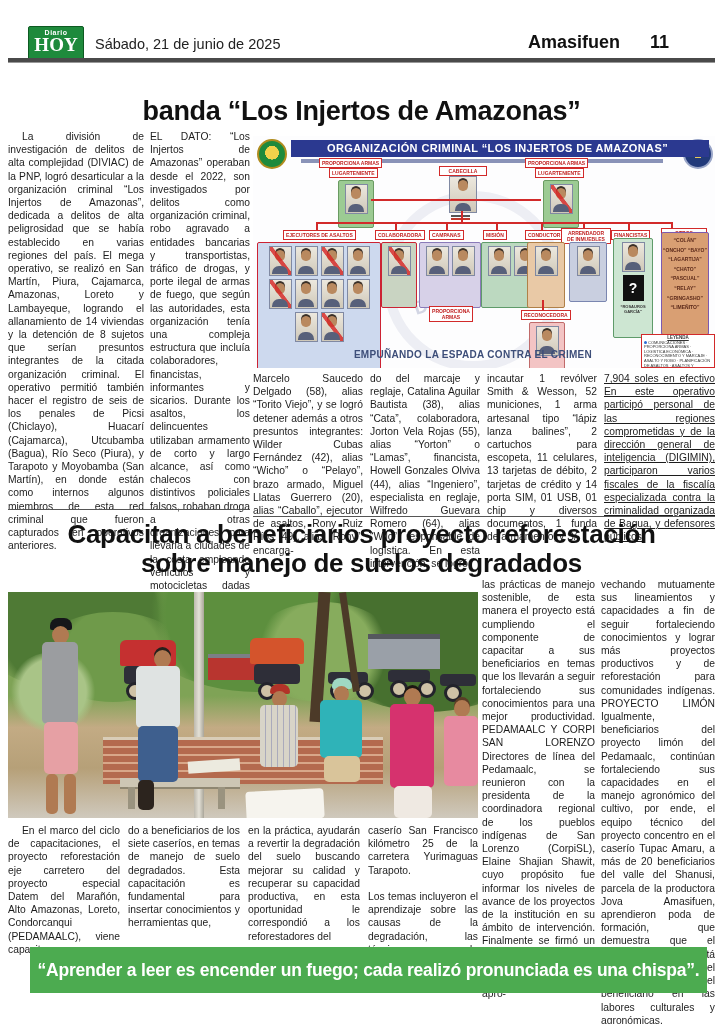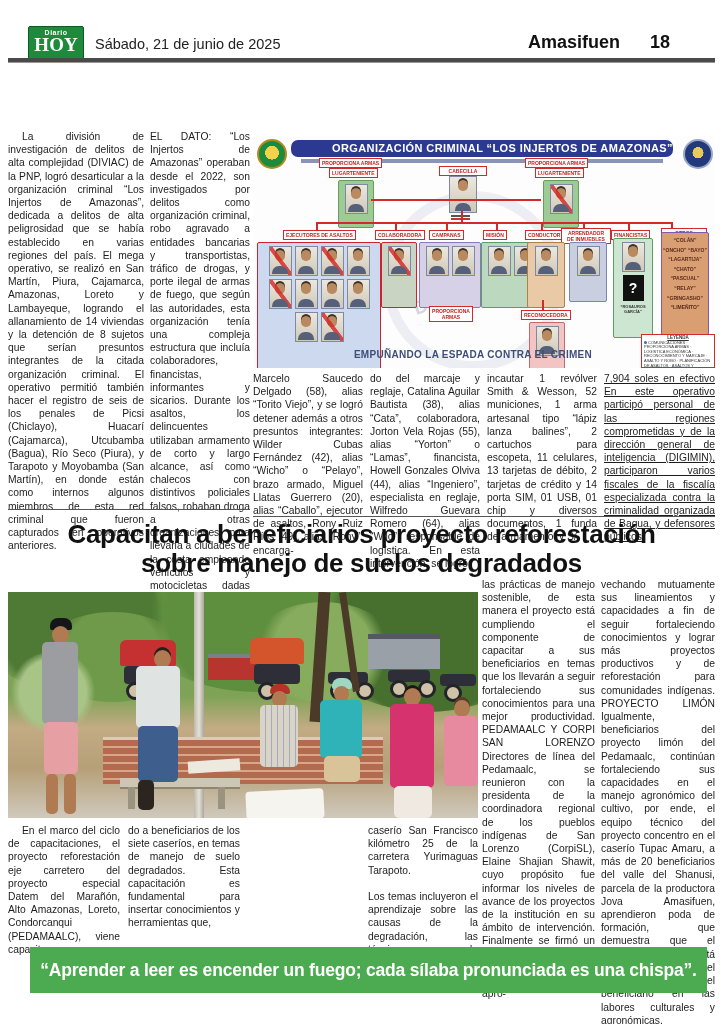--- a/index.html
+++ b/index.html
@@ -20,21 +20,21 @@
   
   .body{position:absolute;font-size:10.3px;line-height:13.2px;text-align:justify;color:#1c1c1c;white-space:pre-line;}
   .indent{text-indent:14px;}
   .colrule{position:absolute;height:1px;background:#555;}
   
   .chart{position:absolute;left:253px;top:136px;width:462px;height:232px;background:#fdfdfe;overflow:hidden;}
   .wm-circle{position:absolute;left:130px;top:55px;width:160px;height:160px;border:10px solid #edeef4;border-radius:50%;}
   .wm-text{position:absolute;left:110px;top:140px;width:240px;text-align:center;font-size:19px;font-weight:bold;
            color:#d3d6e4;transform:rotate(-18deg);letter-spacing:2px;}
   .ctitle{position:absolute;left:38px;top:4px;width:382px;height:17px;background:#2b3990;color:#fff;
-          font-size:11px;font-weight:bold;text-align:right;line-height:17px;letter-spacing:.4px;border-radius:7px;}
+          font-size:11px;font-weight:bold;text-align:left;line-height:17px;letter-spacing:.4px;border-radius:0;padding-left:36px;}
   .ctitle2{position:absolute;left:48px;top:23px;width:362px;height:4px;background:#8a93b8;}
   .badge{position:absolute;width:26px;height:26px;border-radius:50%;}
   .badge.pnp{left:4px;top:3px;background:radial-gradient(circle at 50% 45%,#f2d24b 0 35%,#1e8a3c 36% 100%);border:2px solid #b08c1e;}
   .badge.diviac{left:430px;top:3px;background:radial-gradient(circle at 50% 45%,#e8c95a 0 28%,#223a7a 29% 100%);border:2px solid #9aa6c8;}
   .rlabel{position:absolute;background:#fff;border:1px solid #d22a2a;color:#c01f1f;font-weight:bold;
           font-size:5px;line-height:6px;text-align:center;padding:1px 2px;white-space:nowrap;}
   .rlabel.wrap{white-space:normal;width:44px;}
   .hline,.vline{position:absolute;background:#d22a2a;}
   .panel{position:absolute;border:1px solid #c23;border-radius:2px;display:flex;flex-wrap:wrap;
          justify-content:center;align-content:flex-start;gap:3px;padding:3px 2px;}
@@ -80,23 +80,24 @@
 <body>
 
 <div class="page">
 
   <div class="logo">
     <span class="small">Diario</span>
     <span class="big">HOY</span>
   </div>
   <div class="date">Sábado, 21 de junio de  2025</div>
   <div class="section">Amasifuen</div>
-  <div class="pagenum">18</div>
+  <div class="pagenum">11</div>
   <div class="mastrule"></div>
 
+  <div class="headline" style="top:97px;">banda “Los Injertos de Amazonas”</div>
 
   <div class="body indent" style="left:8px;top:130px;width:136px;height:382px;">La división de investigación de delitos de alta complejidad (DIVIAC) de la PNP, logró desarticular a la organización criminal “Los Injertos de Amazonas”, dedicada a delitos de alta peligrosidad que se había establecido en varias regiones del país. El mega operativo, se realizó en San Martín, Piura, Cajamarca, Amazonas, Loreto y Lambayeque, logrando el allanamiento de 14 viviendas y la detención de 8 sujetos que serían presuntos integrantes de la citada organización criminal. El operativo permitió también hacer el registro de seis de los penales de Picsi (Chiclayo), Huacarí (Cajamarca), Utcubamba (Bagua), Río Seco (Piura), y Tarapoto y Moyobamba (San Martín), en donde están como internos algunos miembros de esta red criminal que fueron capturados en operativos anteriores.</div>
   <div class="body" style="left:150px;top:130px;width:100px;height:382px;">EL DATO: “Los Injertos de Amazonas” operaban desde el 2022, son investigados por delitos como organización criminal, robo agravado a entidades bancarias y transportistas, tráfico de drogas, y porte ilegal de armas de fuego, que según las autoridades, esta organización tenía una compleja estructura que incluía colaboradores, financistas, informantes y sicarios. Durante los asaltos, los delincuentes utilizaban armamento de corto y largo alcance, así como chalecos con distintivos policiales falsos, robaban droga a otras organizaciones para llevarla a ciudades de la costa empleando vehículos y motocicletas dadas por su parte encargada de logística. En Motupe (Lambayeque) se capturó al cabecilla de la organización,</div>
 
   <div class="chart">
     <div class="wm-circle"></div>
     <div class="wm-text">DIVIAC - PNP</div>
 
     <div class="badge pnp"></div>
     <div class="badge diviac"></div>
@@ -279,21 +280,22 @@
 
     <div class="phead" style="left:446px;top:108px;width:16px;height:17px;box-shadow:0 -3px 0 0 #5a3d26;"></div>
     <div class="ptorso" style="left:436px;top:124px;width:34px;height:70px;background:#e78aa0;"></div>
   </div>
 
   <div class="body" style="left:482px;top:578px;width:113px;height:366px;">las prácticas de manejo sostenible, de esta manera el proyecto está cumpliendo el componente de capacitar a sus beneficiarios en temas que los llevarán a seguir fortaleciendo sus conocimientos para una mejor productividad. PEDAMAALC Y CORPI SAN LORENZO Directores de línea del Pedamaalc, se reunieron con la presidenta de la coordinadora regional de los pueblos indígenas de San Lorenzo (CorpiSL), Elaine Shajian Shawit, cuyo propósito fue informar los niveles de avance de los proyectos de la institución en su ámbito de intervención. Finalmente se firmó un convenio que establece puntos para lograr objetivos comunes, apro-</div>
   <div class="body" style="left:601px;top:578px;width:114px;height:366px;">vechando mutuamente sus lineamientos y capacidades a fin de seguir fortaleciendo conocimientos y lograr más proyectos productivos y de reforestación para comunidades indígenas. PROYECTO LIMÓN Igualmente, beneficiarios del proyecto limón del Pedamaalc, continúan fortaleciendo sus capacidades en el manejo agronómico del cultivo, por ende, el equipo técnico del proyecto concentro en el caserío Tupac Amaru, a más de 20 beneficiarios del valle del Shanusi, parcela de la productora Jova Amasifuen, aprendieron poda de formación, que demuestra que el proyecto está cumpliendo el componente a favor del beneficiario en las labores culturales y agronómicas.</div>
 
   <div class="body indent" style="left:8px;top:824px;width:112px;height:126px;">En el marco del ciclo de capacitaciones, el proyecto reforestación eje carretero del proyecto especial Datem del Marañón, Alto Amazonas, Loreto, Condorcanqui (PEDAMAALC), viene capacitan-</div>
   <div class="body" style="left:128px;top:824px;width:112px;height:126px;">do a beneficiarios de los siete caseríos, en temas de manejo de suelo degradados. Esta capacitación es fundamental para insertar conocimientos y herramientas que,</div>
+  <div class="body" style="left:248px;top:824px;width:112px;height:126px;">en la práctica, ayudarán a revertir la degradación del suelo buscando mejorar su calidad y recuperar su capacidad productiva, en esta oportunidad le correspondió a los reforestadores del</div>
   <div class="body" style="left:368px;top:824px;width:110px;height:126px;">caserío San Francisco kilómetro 25 de la carretera Yurimaguas Tarapoto.
 
 Los temas incluyeron el aprendizaje sobre las causas de la degradación, las técnicas de restauración y</div>
 
   <div class="quotebar">
-    <span>“Aprender a leer es encender un fuego; cada sílaba pronunciada es una chispa”.</span>
+    <span>“Aprender a leer es encender un fuego; cada realizó pronunciada es una chispa”.</span>
   </div>
 
 </div>
 
 </body></html>

